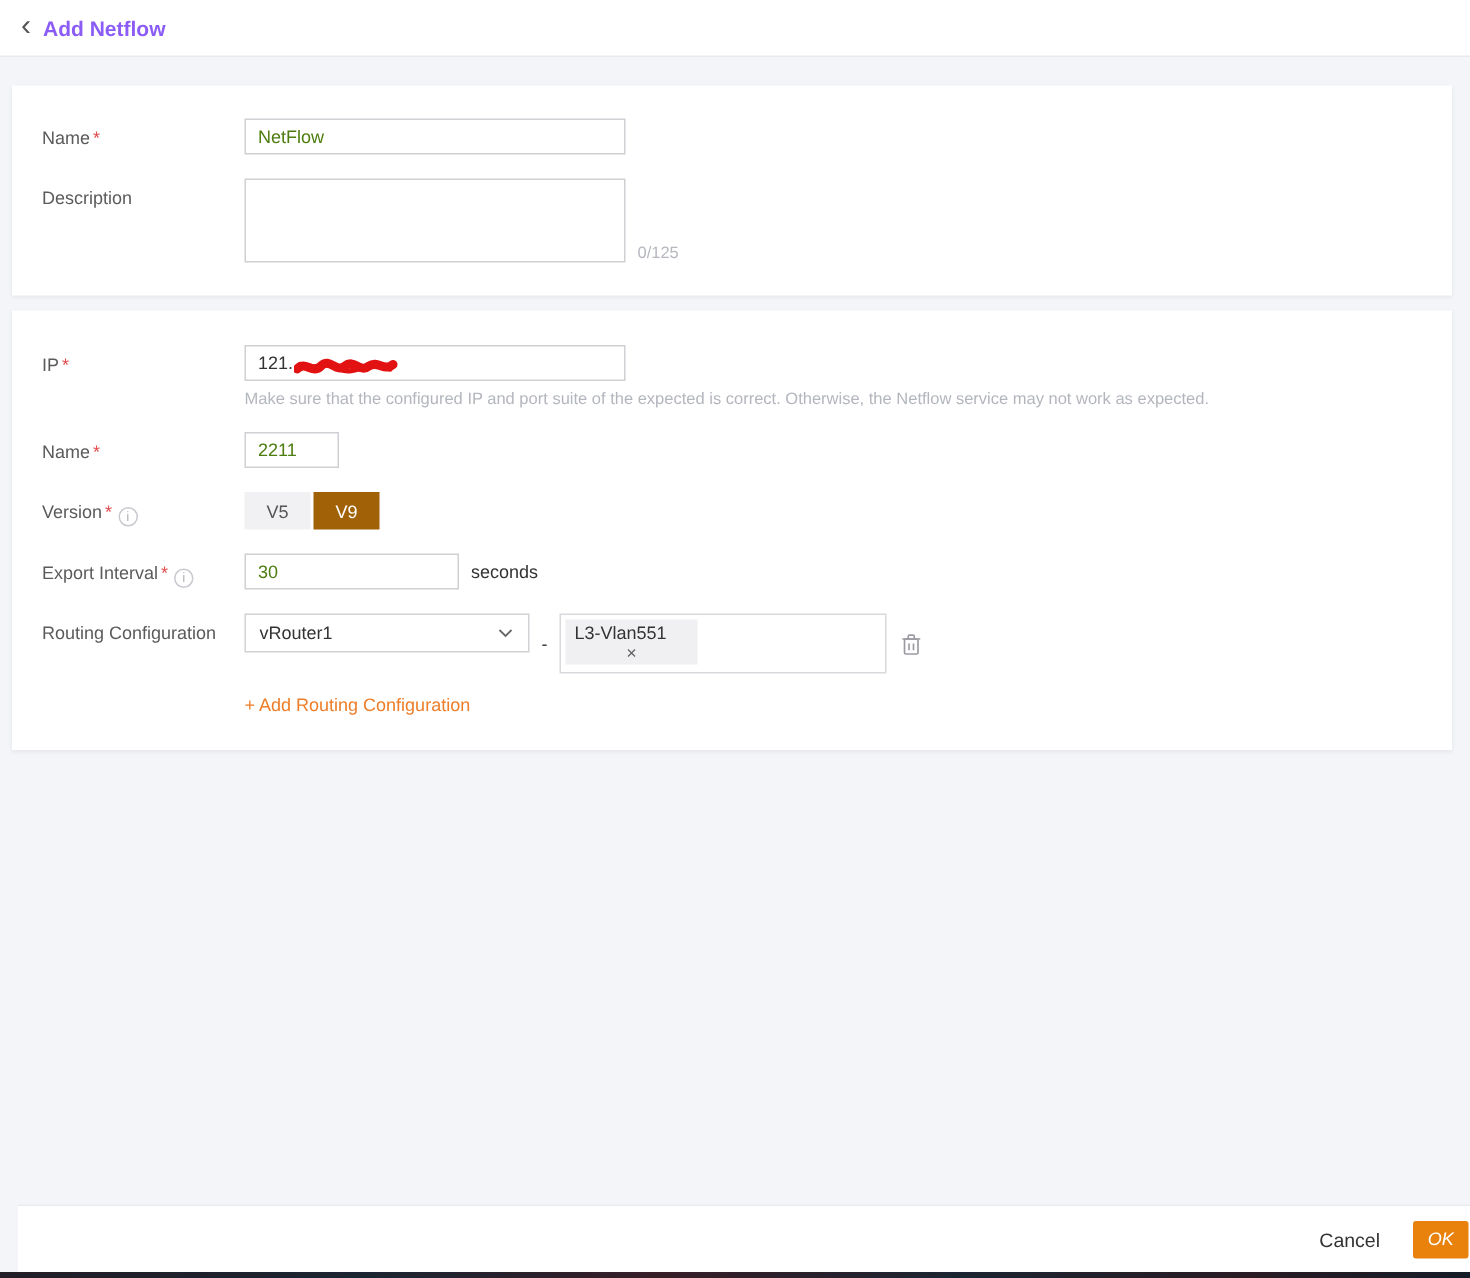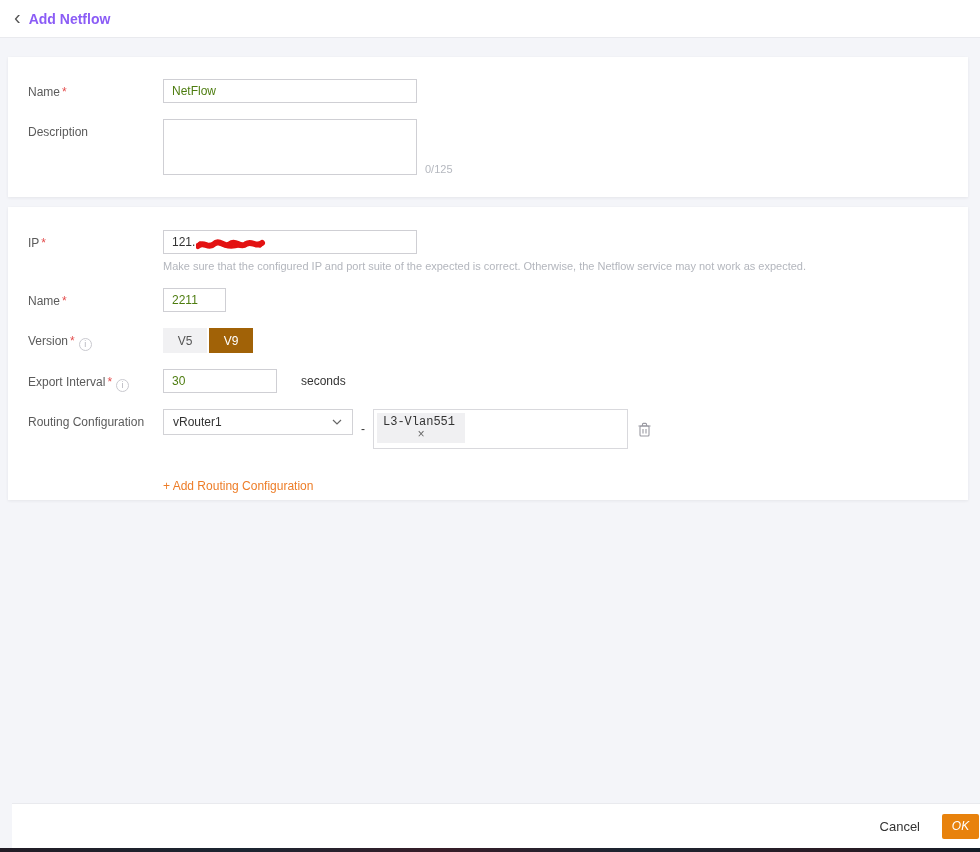--- a/index.html
+++ b/index.html
@@ -22,46 +22,46 @@
   .lbl { width:135px; flex:0 0 135px; font-size:12px; color:#5b5b5b; padding-top:6px; }
   .req { color:#e34d4d; margin-left:2px; }
   .info-icon { display:inline-flex; align-items:center; justify-content:center;
                width:13px; height:13px; border:1px solid #c9c9cf; border-radius:50%;
                font-size:9px; color:#b5b5bc; margin-left:4px; vertical-align:-2px; }
 
   .tin { height:24px; border:1px solid #cfcfd4; font-size:12px; color:#4d7c0f;
          padding:0 8px; outline:none; background:#fff; }
   .w254 { width:254px; }
   .w63 { width:63px; }
-  .w127 { width:114px; }
+  .w127 { width:143px; }
 
   .ta-wrap { display:flex; }
   textarea { width:254px; height:56px; border:1px solid #cfcfd4; resize:none; outline:none;
              font-family:"Liberation Sans", sans-serif; font-size:12px; padding:4px 8px; }
   .counter { font-size:11px; color:#b5b8bf; align-self:flex-end; margin-left:8px; }
 
   .field-col { display:flex; flex-direction:column; }
   .ip-box { width:254px; height:24px; border:1px solid #cfcfd4; display:flex; align-items:center;
             padding:0 8px; font-size:12px; color:#333; cursor:text; background:#fff; }
   .scribble { margin-left:1px; margin-top:3px; }
   .helper { font-size:11px; color:#b3b6bd; margin-top:6px; }
 
   .seg { display:flex; }
   .seg-btn { height:25px; min-width:44px; padding:0 13px; display:flex; align-items:center;
              justify-content:center; font-size:12px; cursor:pointer; }
   .seg-off { background:#f1f1f3; color:#555; }
   .seg-on  { background:#a16207; color:#fff; margin-left:2px; }
 
-  .unit { font-size:12px; color:#333; margin-left:24px; align-self:center; }
+  .unit { font-size:12px; color:#333; margin-left:8px; align-self:center; }
 
   .select { width:190px; height:26px; border:1px solid #d2d2d6; display:flex; align-items:center;
             justify-content:space-between; padding:0 9px; font-size:12px; color:#333;
             cursor:pointer; background:#fff; }
   .dash { margin:0 8px; align-self:center; font-size:12px; color:#333; }
-  .multi { width:255px; height:40px; border:1px solid #d9d9dd; padding:3px; background:#fff;font-family:Liberation Mono, monospace; }
+  .multi { width:218px; height:40px; border:1px solid #d9d9dd; padding:3px; background:#fff; }
   .chip { background:#f0f0f2; width:88px; padding:2px 6px 1px 6px; font-size:12px; color:#333; }
   .chip-x { display:block; text-align:center; color:#666; font-size:12px; cursor:pointer;
             line-height:13px; }
   .trash-btn { margin-left:10px; margin-top:3px; cursor:pointer; background:none; border:none; }
 
   .add-link { margin-left:135px; margin-top:14px; font-size:12px; color:#ed7d28;
               cursor:pointer; display:inline-block; }
 
   
   .ftr { position:absolute; left:12px; bottom:4px; width:980px; height:45px; background:#fff;
@@ -124,21 +124,21 @@
       <div class="seg-btn seg-on">V9</div>
     </div>
   </div>
 
   <div class="row">
     <div class="lbl"><span>Export Interval</span><span class="req">*</span><span class="info-icon">i</span></div>
     <input class="tin w127" value="30" style="">
     <span class="unit">seconds</span>
   </div>
 
-  <div class="row" style="margin-bottom:16px;">
+  <div class="row" style="margin-bottom:0;">
     <div class="lbl"><span>Routing Configuration</span></div>
     <div class="select">
       <span>vRouter1</span>
       <svg width="12" height="12" viewBox="0 0 12 12">
           <polyline points="2,4 6,8 10,4" fill="none" stroke="#666" stroke-width="1.2"></polyline>
         </svg>
     </div>
     <span class="dash">-</span>
     <div class="multi">
       <div class="chip">

